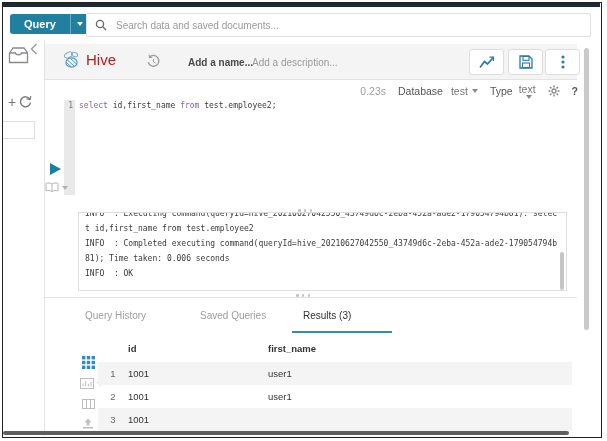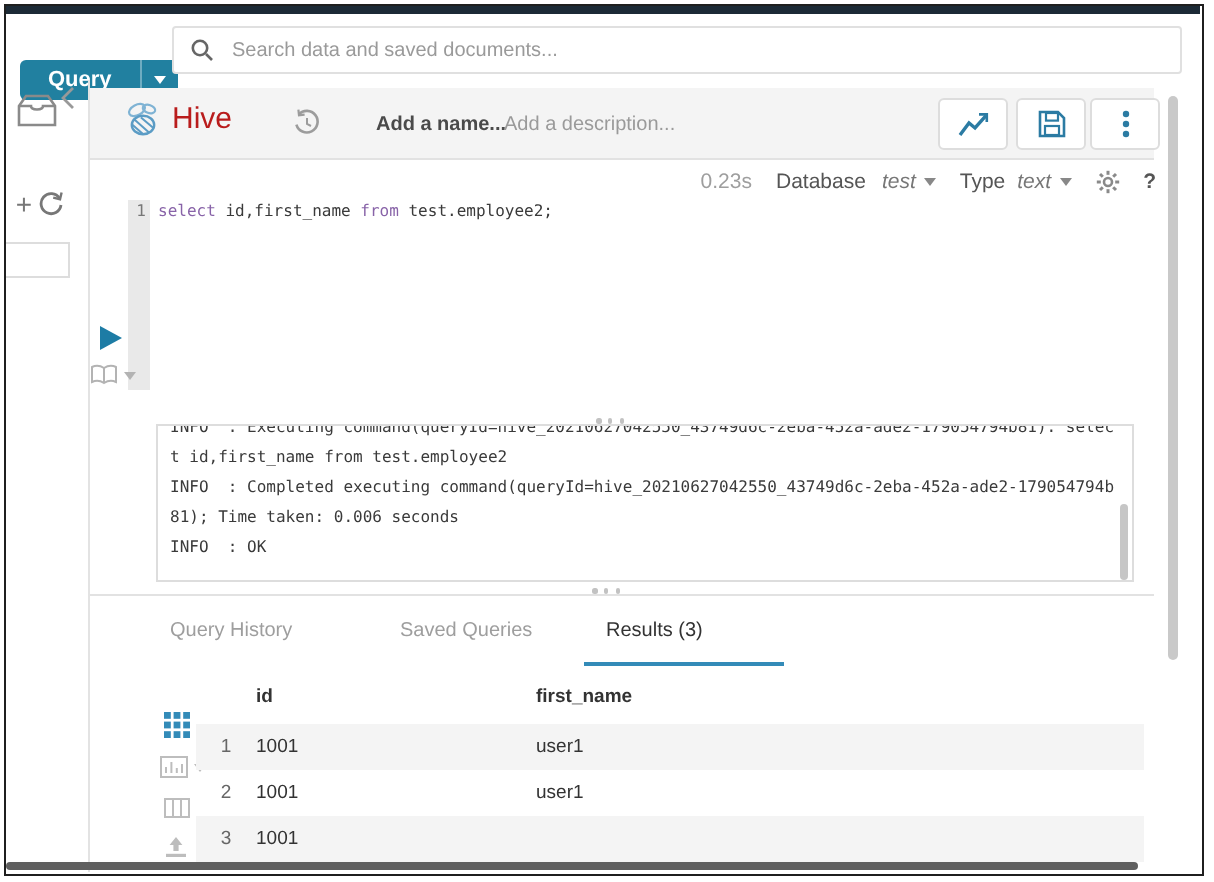--- a/index.html
+++ b/index.html
@@ -6,21 +6,21 @@
   .canvas {
     position:relative; width:607px; height:441px; overflow:hidden;
     background:#fff; font-family:"Liberation Sans", sans-serif; color:#333;
   }
   .abs { position:absolute; }
   .frame { left:2px; top:2px; width:598px; height:434px; border:1px solid #1f1f1f; pointer-events:none; }
   .topnav-strip { left:3px; top:3px; width:597px; height:4px; background:#1c2a36; }
 
   
   .query-btn { left:10px; top:14px; height:20px; display:flex; align-items:stretch;
-    background:#2180a0; border-radius:3px; color:#fff; cursor:pointer;margin-top:16px; }
+    background:#2180a0; border-radius:3px; color:#fff; cursor:pointer; }
   .query-btn .lbl { padding:0 14px; font-size:11px; font-weight:bold; line-height:20px; }
   .query-btn .split { width:18px; border-left:1px solid rgba(255,255,255,.35);
     display:flex; align-items:center; justify-content:center; }
   .caret { display:inline-block; width:0; height:0;
     border-left:3.5px solid transparent; border-right:3.5px solid transparent;
     border-top:4px solid currentColor; }
   .search-box { left:86px; top:13px; width:487px; height:22px; background:#fff;
     border:1px solid #e0e0e0; border-radius:2px; display:flex; align-items:center; padding:0 8px; }
   .search-box input { border:none; outline:none; flex:1; font-size:10px; color:#444;
     font-family:"Liberation Sans",sans-serif; margin-left:7px; background:transparent; }
@@ -39,21 +39,21 @@
   .hint-name { left:188px; top:57px; font-size:10px; font-weight:bold; color:#4a4a4a; cursor:text; }
   .hint-desc { left:252px; top:57px; font-size:10px; color:#9a9a9a; cursor:text; }
   .hbtn { top:49px; width:33px; height:24px; background:#fff; border:1px solid #ddd;
     border-radius:3px; display:flex; align-items:center; justify-content:center;
     color:#2b7ba3; cursor:pointer; }
 
   
   .stats-row { left:45px; top:84px; width:547px; height:14px; display:flex;
     justify-content:flex-end; align-items:center; font-size:10.5px; }
   .stats-row .gap { margin-left:12px; display:flex; align-items:center; }
-  .muted { color:#9e9e9e; } .label { color:#555; } .val { color:#777;font-style:italic; }
+  .muted { color:#9e9e9e; } .label { color:#555; } .val { color:#777; }
   .dd .caret { margin-left:4px; color:#888; }
 
   
   .gutter { left:64px; top:100px; width:11px; height:95px; background:#e9e9e9; }
   .line-no { left:64px; top:100px; width:9px; text-align:right; font-family:"DejaVu Sans Mono",monospace;
     font-size:8px; color:#777; line-height:11px; }
   .code-line { left:79px; top:100px; font-family:"DejaVu Sans Mono",monospace; font-size:8px;
     line-height:11px; color:#3a3a3a; white-space:pre; cursor:text; }
   .kw { color:#8863a8; }
   .play-btn { left:50px; top:163px; width:0; height:0; cursor:pointer;
@@ -164,21 +164,21 @@
   </div>
 
   <div class="abs stats-row">
     <span class="muted">0.23s</span>
     <span class="gap label">Database</span>
     <span class="gap dd" style="margin-left:8px;">
       <span class="val">test</span>
       <span class="caret"></span>
     </span>
     <span class="gap label">Type</span>
-    <span class="gap dd" style="margin-left:6px;">
+    <span class="gap dd" style="margin-left:6px;flex-direction:column;">
       <span class="val">text</span>
       <span class="caret"></span>
     </span>
     <span class="gap">
       <svg width="12" height="12" viewBox="0 0 12 12">
         <circle cx="6" cy="6" r="2" fill="none" stroke="#8a8a8a" stroke-width="1.3"></circle>
         <g stroke="#8a8a8a" stroke-width="1.5">
           <line x1="6" y1="0.4" x2="6" y2="2.4"></line>
             <line x1="6" y1="9.6" x2="6" y2="11.6"></line>
           <line x1="0.4" y1="6" x2="2.4" y2="6"></line>

